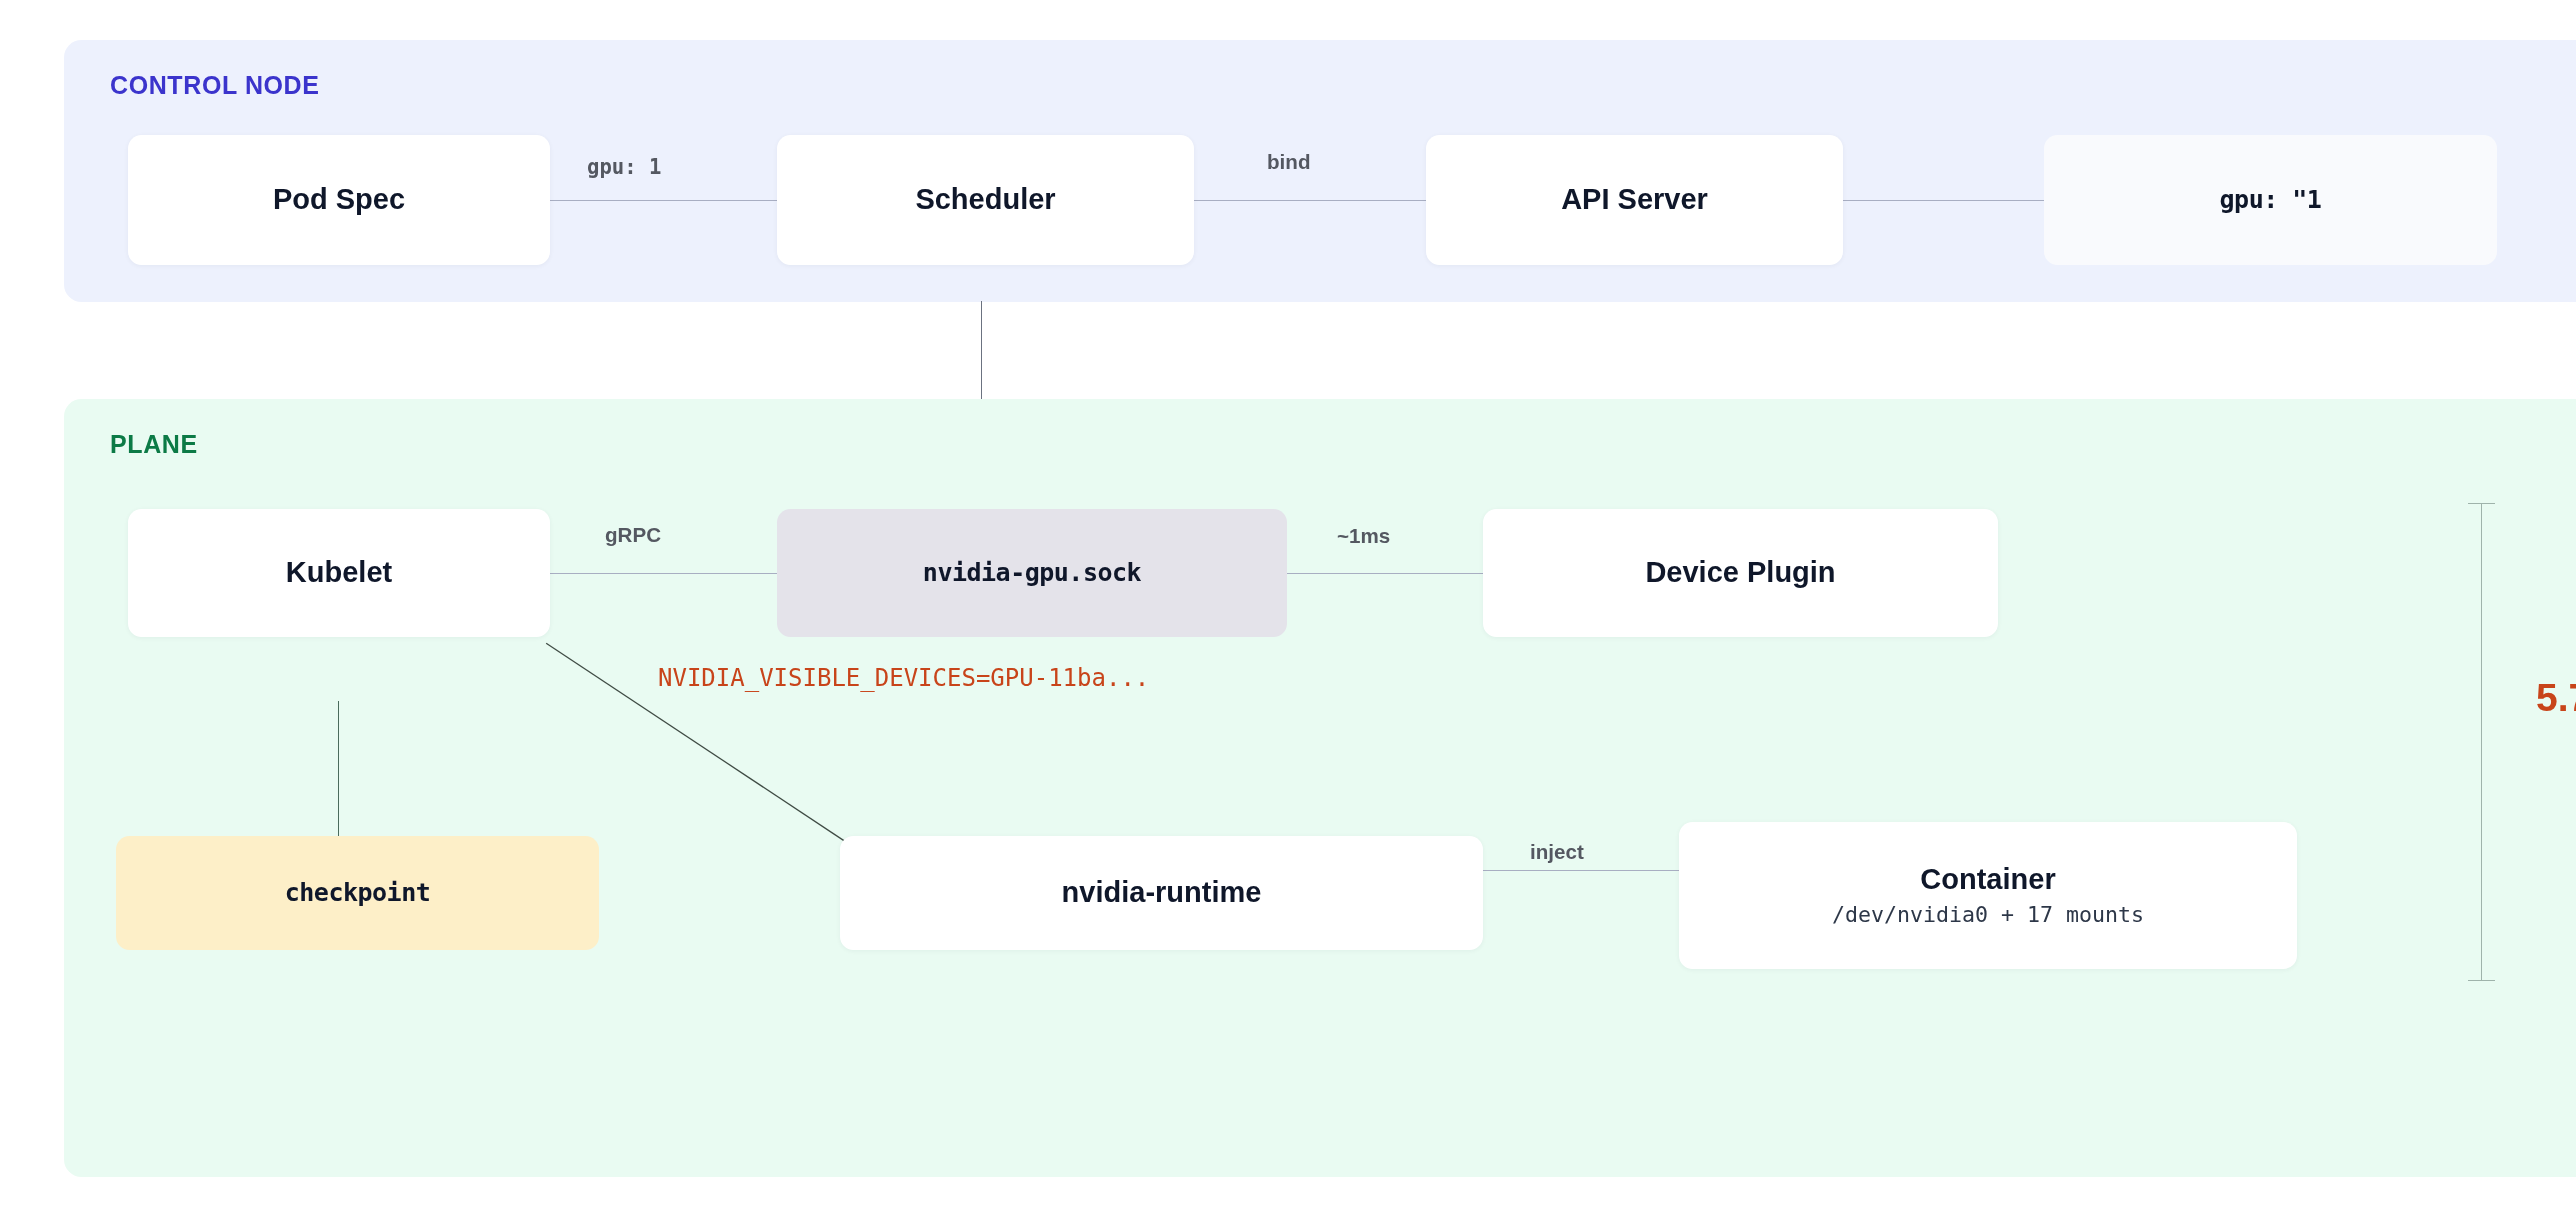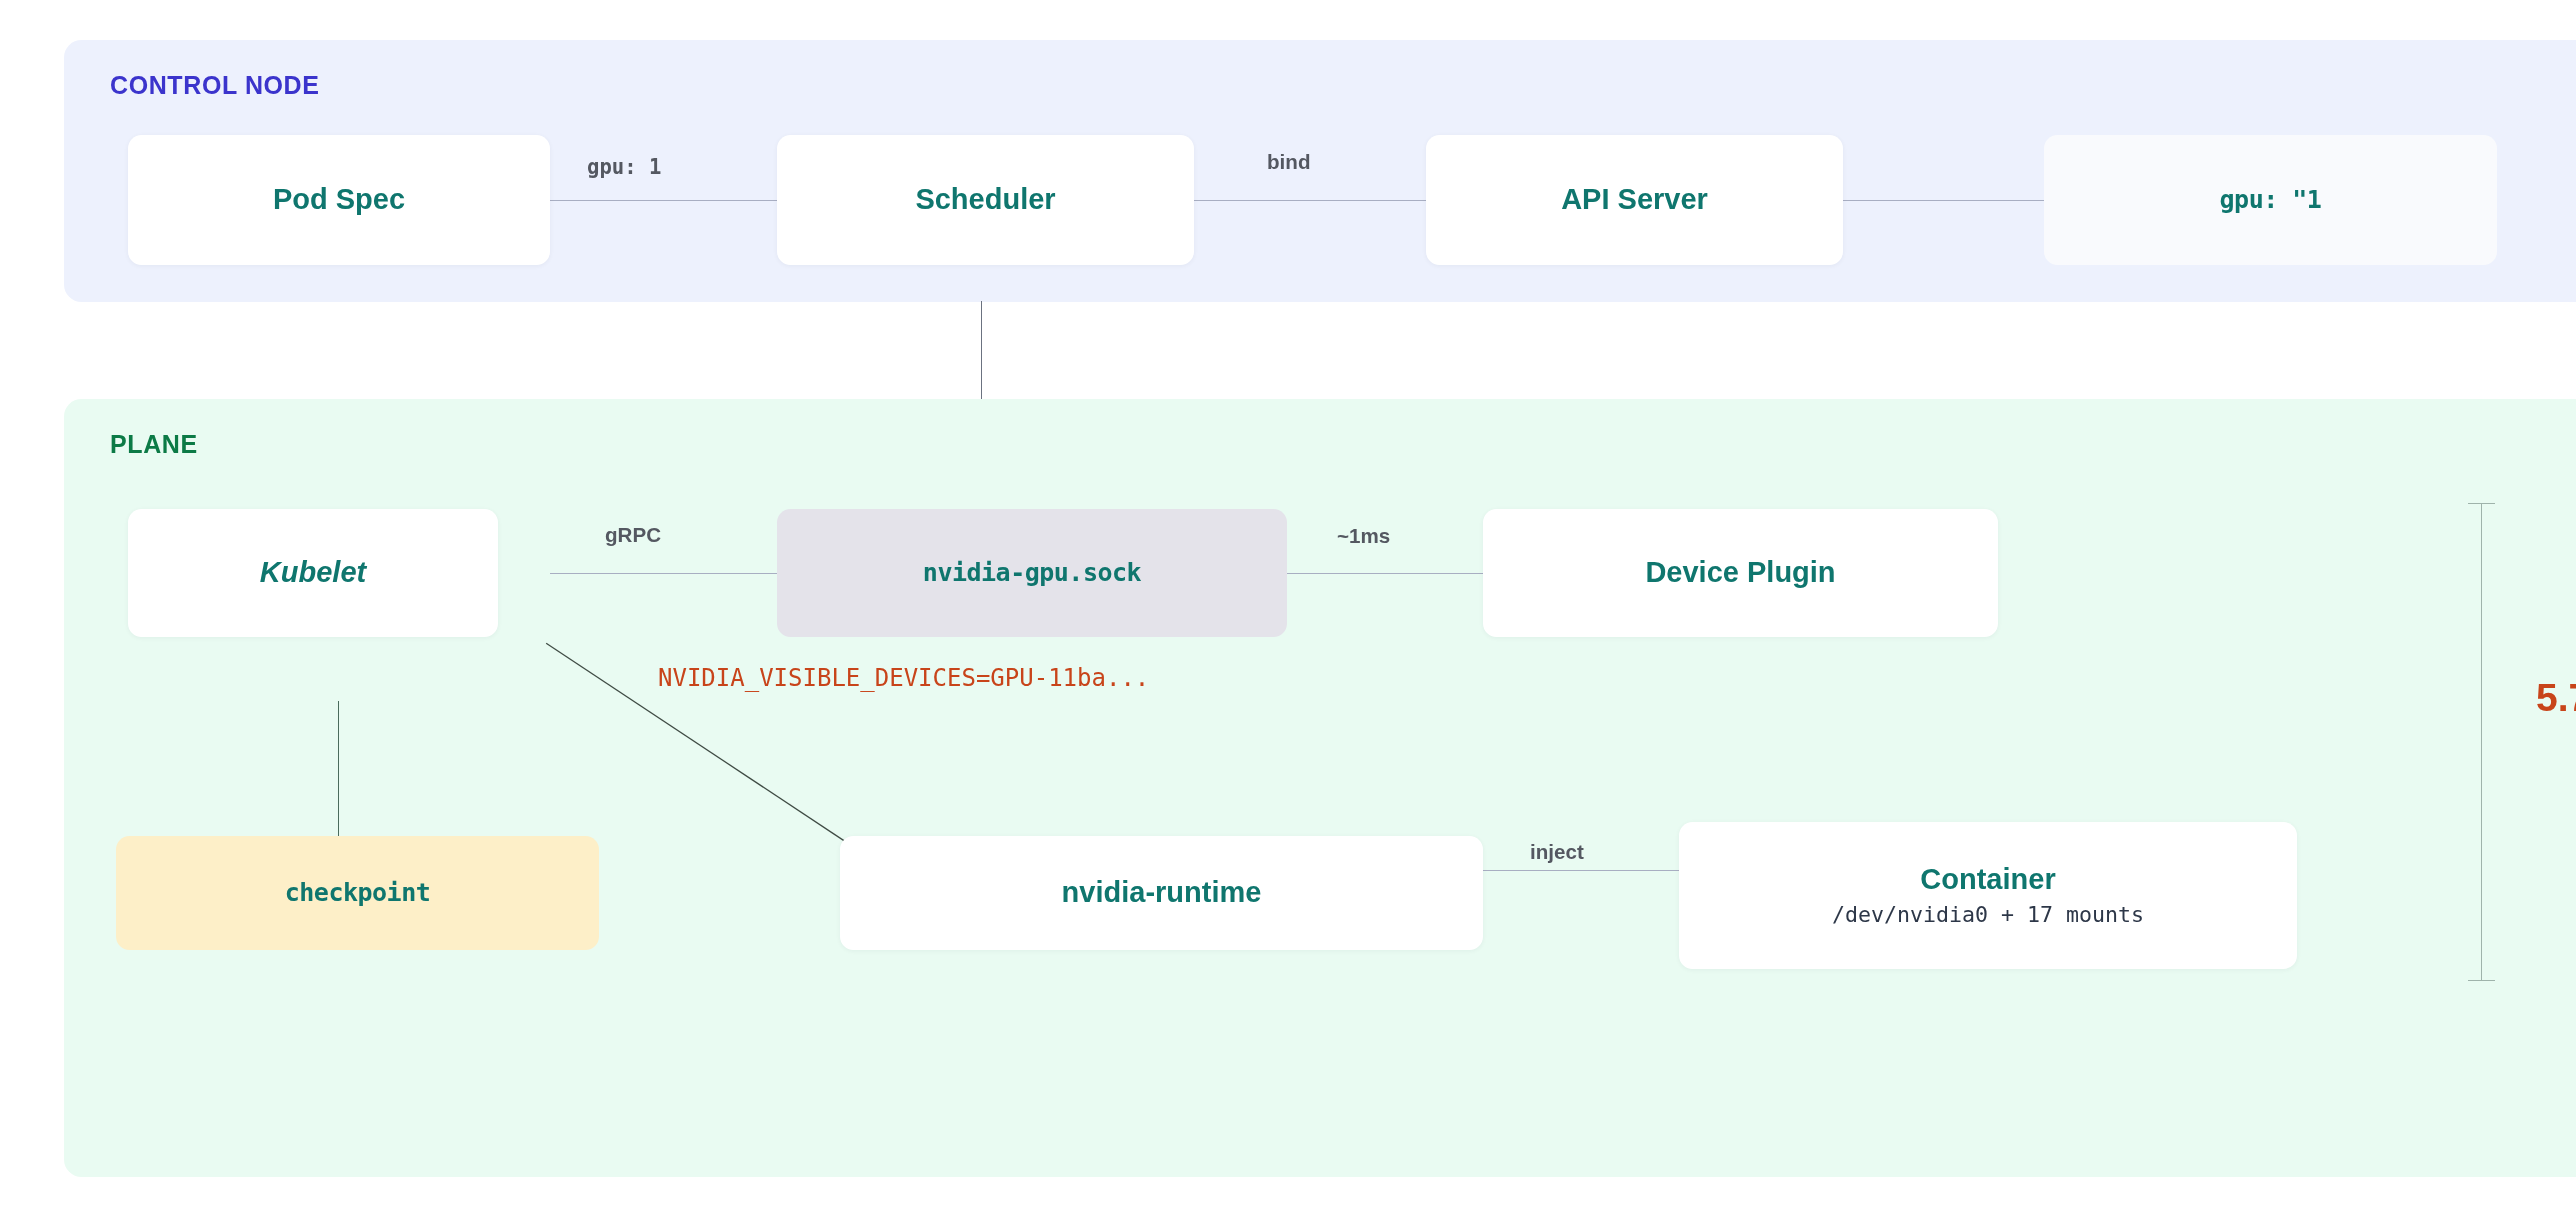--- a/index.html
+++ b/index.html
@@ -61,21 +61,21 @@
     flex-direction: column;
     align-items: center;
     justify-content: center;
     text-align: center;
     background: #ffffff;
     box-shadow: 0 1px 5.2px rgba(20, 30, 60, 0.05);
   }
   .node-title {
     font-size: 29px;
     font-weight: 700;
-    color: #0f766e;
+    color: #0f172a;
     line-height: 1.1;
     white-space: nowrap;
   }
   .node-title.mono {
     font-family: "DejaVu Sans Mono", "Liberation Mono", monospace;
     font-size: 25px;
     font-weight: 700;
     letter-spacing: -0.5px;
   }
   .node-sub {
@@ -202,21 +202,21 @@
   <div class="edge-label sans" style="left:1530px; top:840px;">inject</div>
 
   <div class="edge edge-v" style="left:338px; top:701px; height:135px; background:#4a6b5c;"></div>
 
   <svg class="diag-svg" viewBox="0 0 5500 2375" width="2834" height="1224">
     <line x1="1060" y1="1248" x2="1648" y2="1638" stroke="#3f4b44" stroke-width="2.5"></line>
   </svg>
 
   <div class="env-label" style="left:658px; top:664px;">NVIDIA_VISIBLE_DEVICES=GPU-11ba...</div>
 
-  <div class="node-box" style="left:128px; top:509px; width:370px; height:128px;font-style:italic;">
+  <div class="node-box" style="left:128px; top:509px; width:422px; height:128px;">
     <div class="node-title">Kubelet</div>
   </div>
 
   <div class="node-box tinted-gray" style="left:777px; top:509px; width:510px; height:128px;">
     <div class="node-title mono">nvidia-gpu.sock</div>
   </div>
 
   <div class="node-box" style="left:1483px; top:509px; width:515px; height:128px;text-align:right;">
     <div class="node-title">Device Plugin</div>
   </div>

